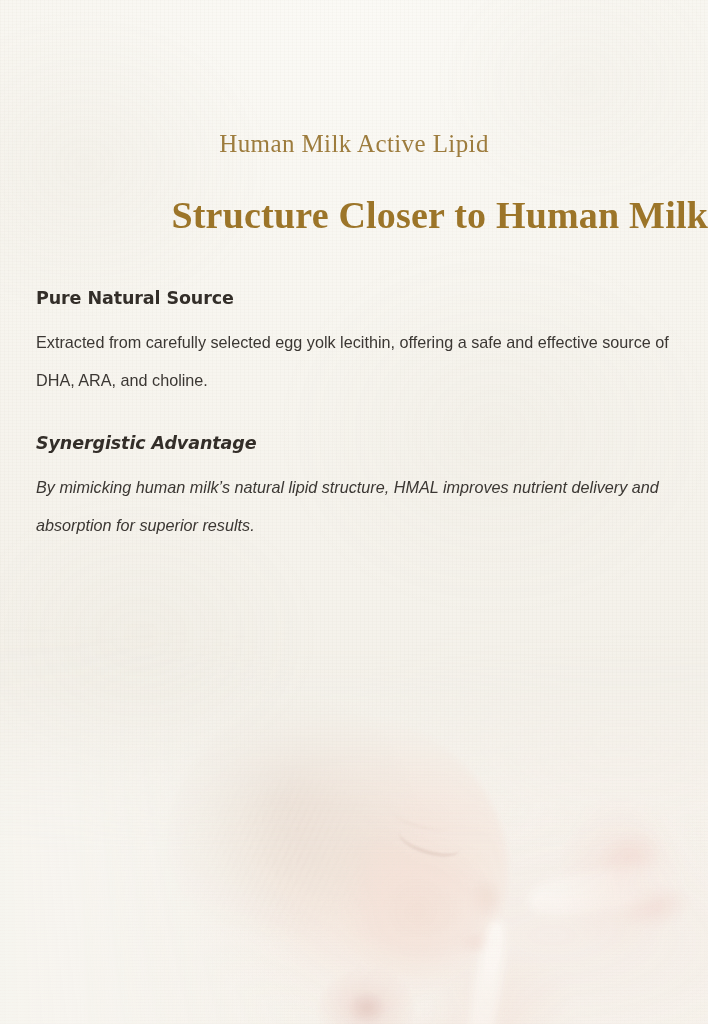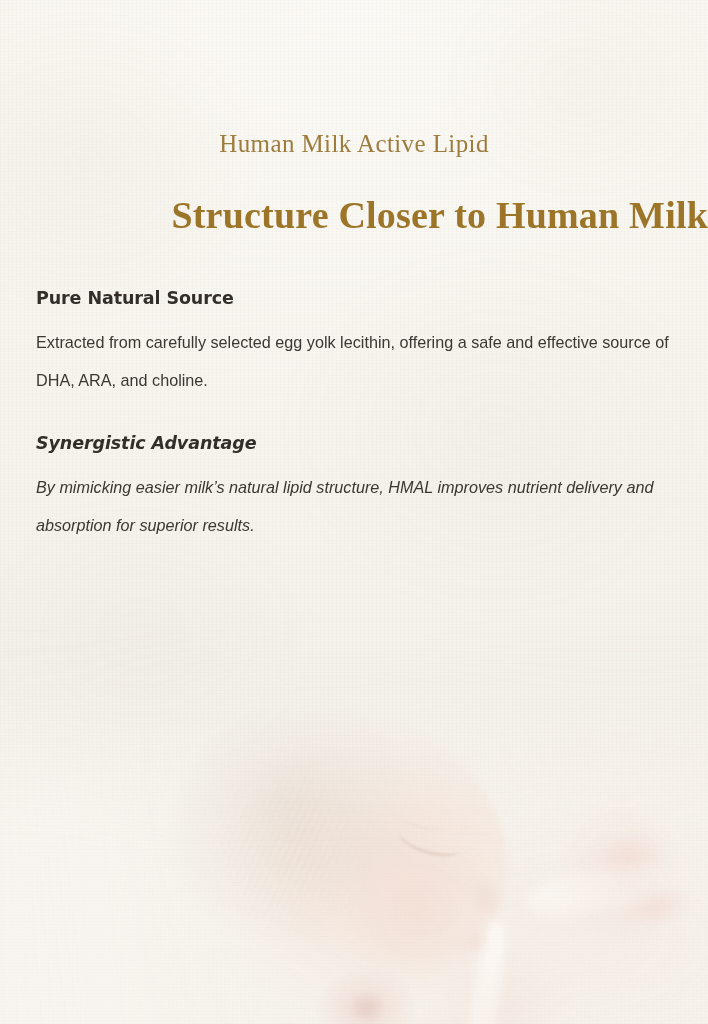--- a/index.html
+++ b/index.html
@@ -352,18 +352,18 @@
     <div class="sections">
 
       <div class="section">
         <h2 class="sec-title">Pure Natural Source</h2>
         <p class="sec-body">Extracted from carefully selected egg yolk lecithin, offering a safe and effective source of DHA, ARA, and choline.</p>
       </div>
 
 
       <div class="section">
         <h2 class="sec-title">Synergistic Advantage</h2>
-        <p class="sec-body">By mimicking easier milk’s natural lipid structure, HMAL improves nutrient delivery and absorption for superior results.</p>
+        <p class="sec-body">By mimicking human milk’s natural lipid structure, HMAL improves nutrient delivery and absorption for superior results.</p>
       </div>
 
     </div>
   </div>
 </div>
 
 </body></html>

